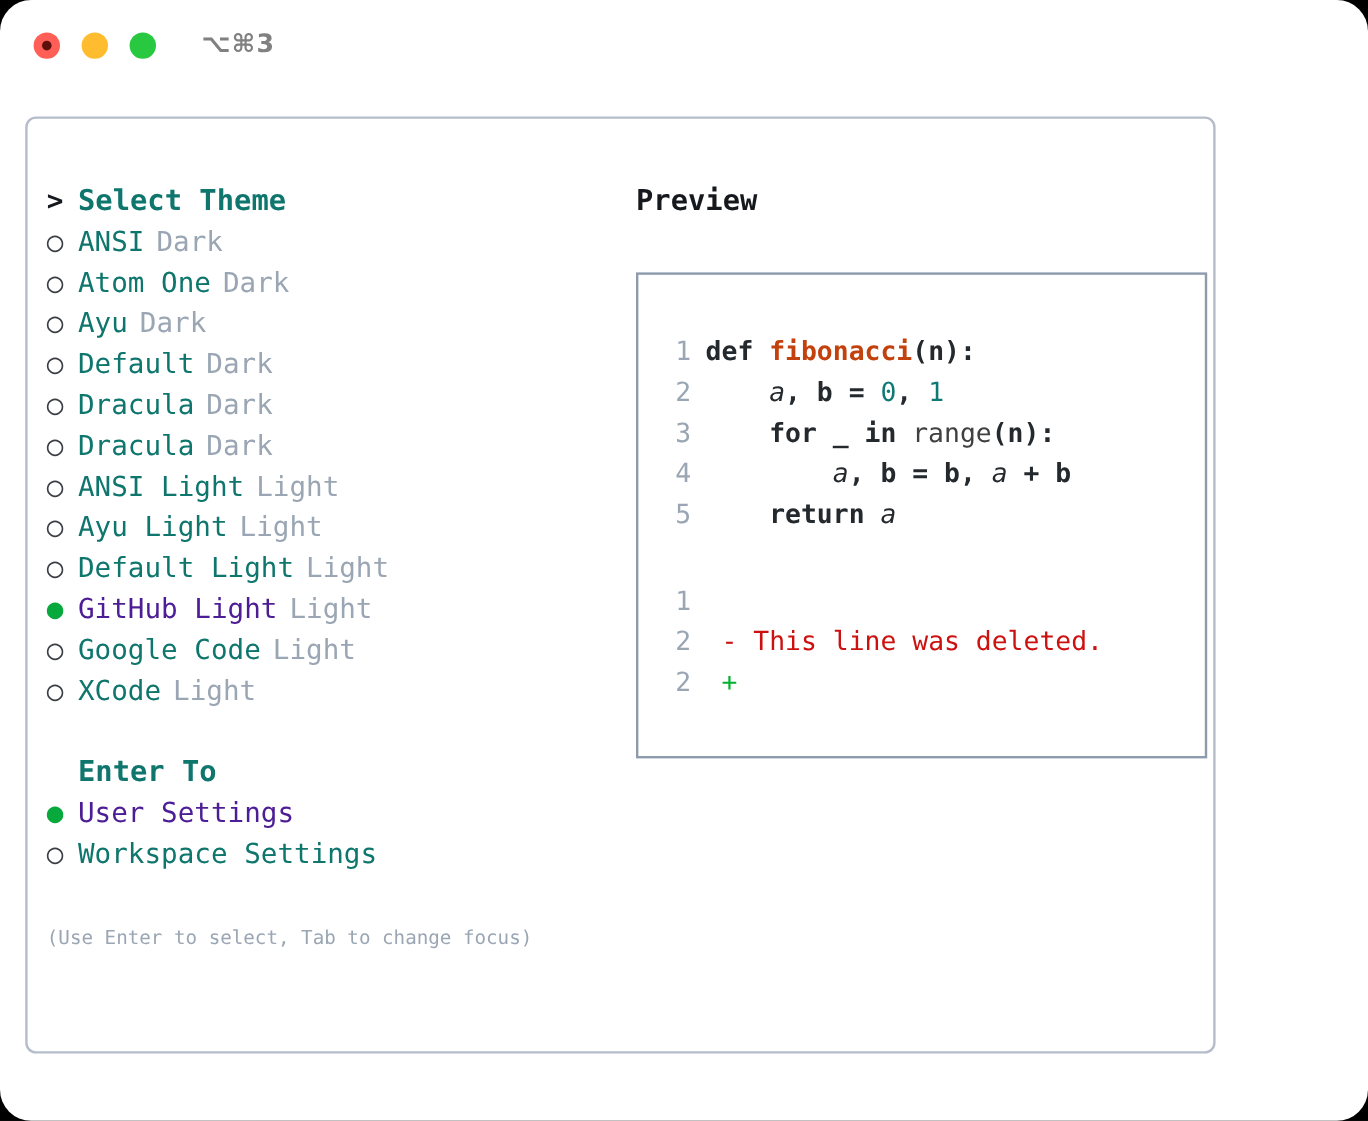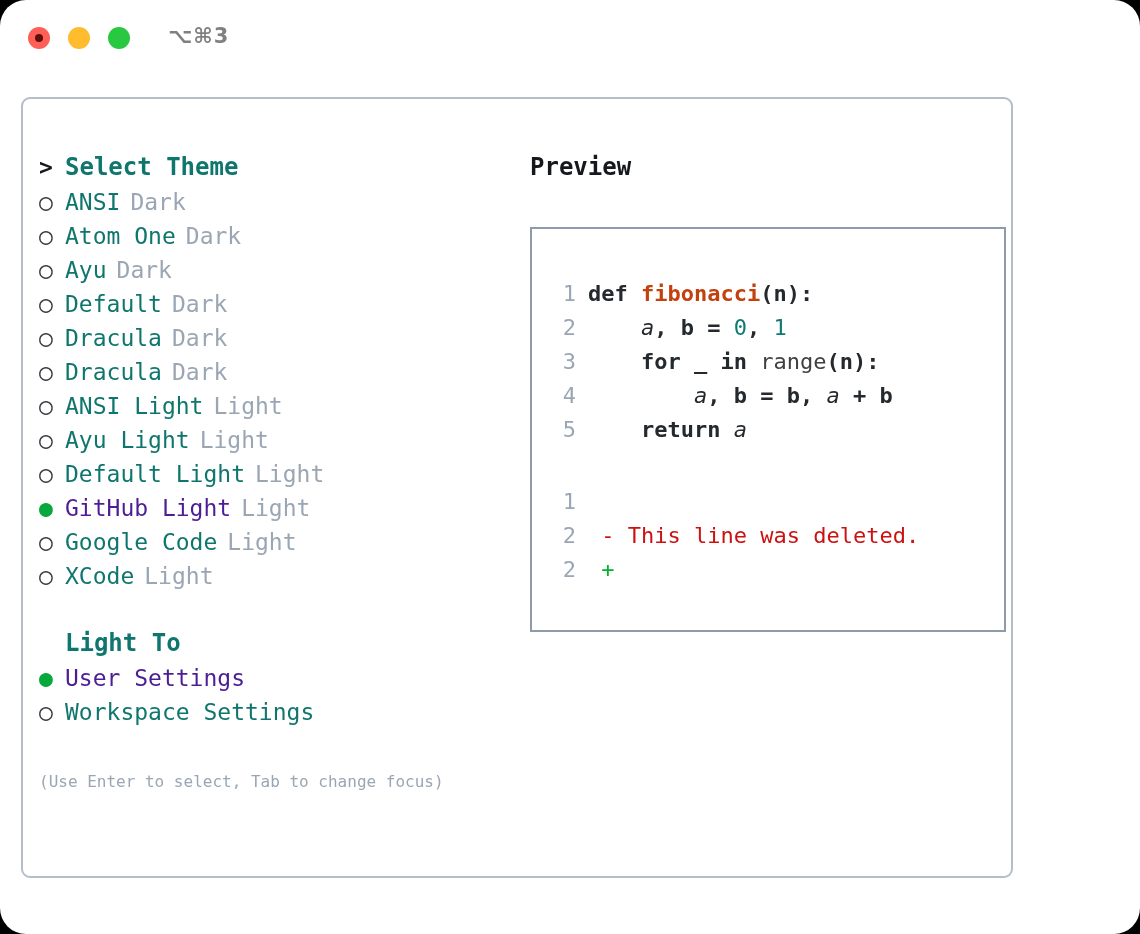--- a/index.html
+++ b/index.html
@@ -213,21 +213,21 @@
           <div class="row"><span class="bullet dot-empty">○</span><span class="name">Default Light</span><span class="tag">Light</span></div>
           <div class="row selected"><span class="bullet dot-full">●</span><span class="name">GitHub Light</span><span class="tag">Light</span></div>
           <div class="row"><span class="bullet dot-empty">○</span><span class="name">Google Code</span><span class="tag">Light</span></div>
           <div class="row"><span class="bullet dot-empty">○</span><span class="name">XCode</span><span class="tag">Light</span></div>
         </div>
 
       <div class="section-gap"></div>
 
       <div class="row" id="apply-header">
         <span class="bullet blank">○</span>
-        <span class="name">Light To</span>
+        <span class="name">Enter To</span>
       </div>
 
       <div id="apply-list">
           <div class="row selected"><span class="bullet dot-full">●</span><span class="name">User Settings</span></div>
           <div class="row"><span class="bullet dot-empty">○</span><span class="name">Workspace Settings</span></div>
         </div>
     </div>
 
     <div id="hint">(Use Enter to select, Tab to change focus)</div>
 

